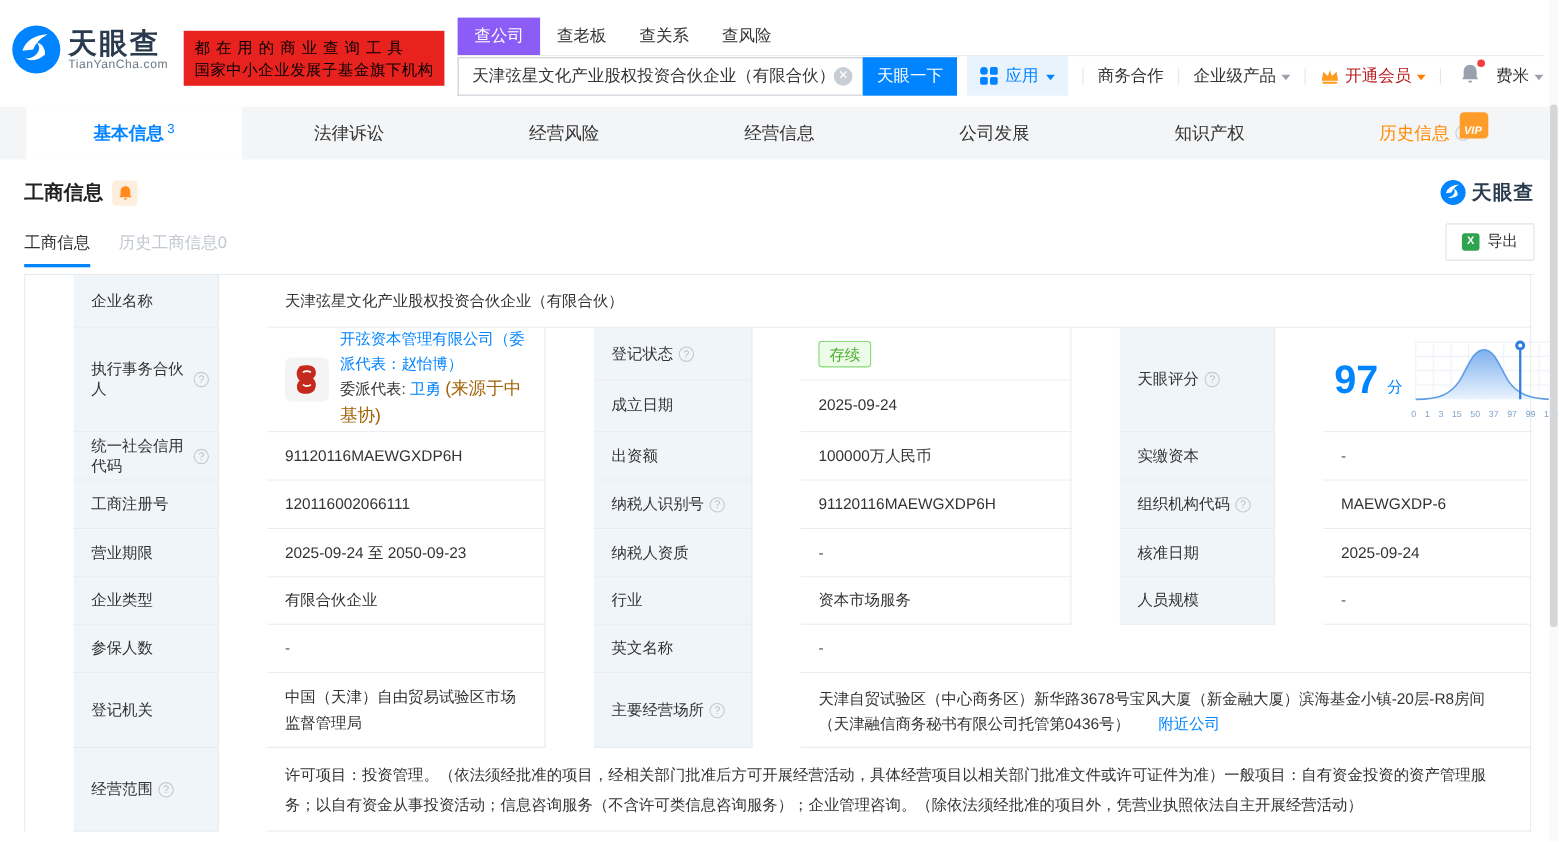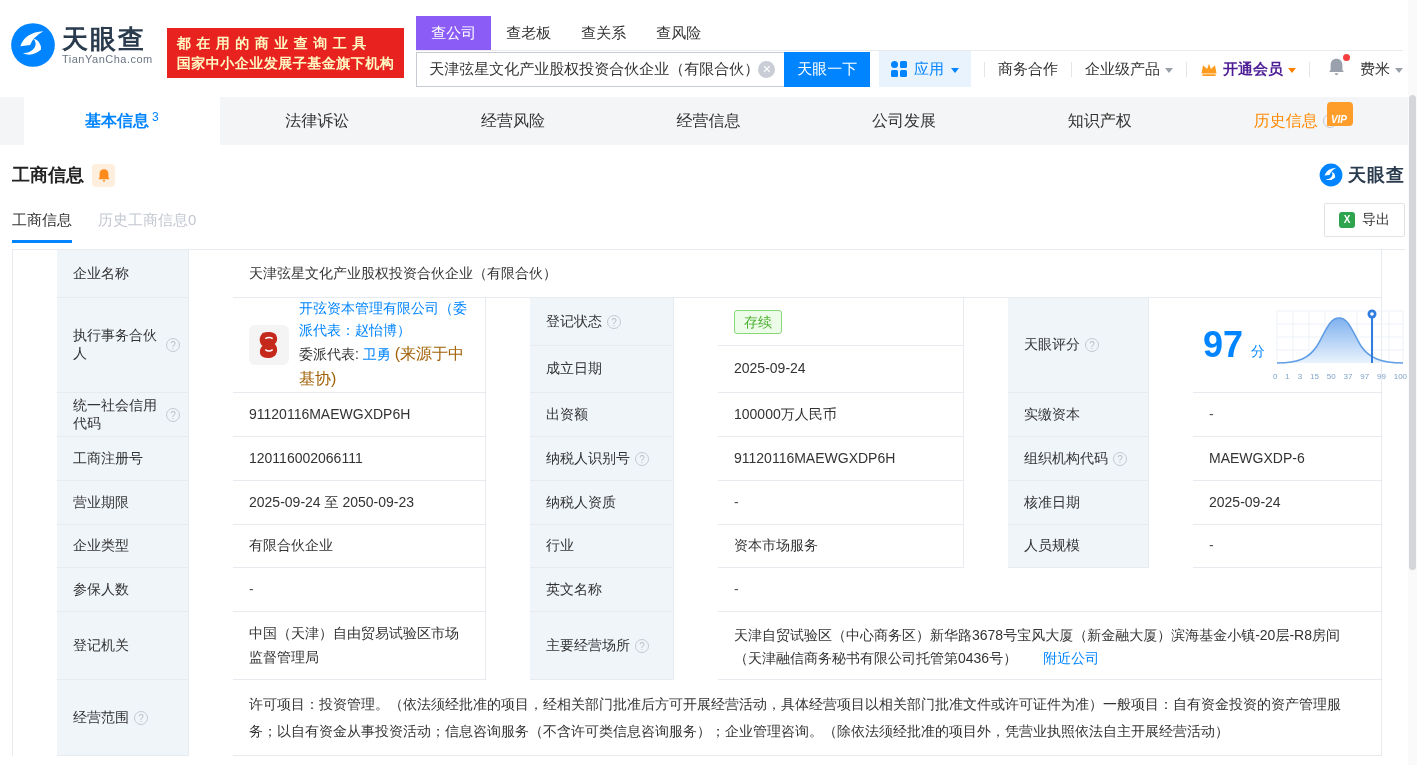--- a/index.html
+++ b/index.html
@@ -6,22 +6,22 @@
   html,body { background:#fff; }
   body { width:1417px; height:765px; overflow:hidden; position:relative;
          font-family:"Liberation Sans","DejaVu Sans",sans-serif; color:#333; }
 
   
   .header { display:flex; align-items:flex-start; padding:16px 14px 0 10px; height:97px; }
   .logo-wrap { display:flex; align-items:center; margin-top:6px; }
   .logo-txt { margin-left:6px; }
   .logo-brand { font-size:26px; font-weight:bold; color:#2b3b4e; letter-spacing:2px; line-height:28px; }
   .logo-domain { font-size:11px; color:#6b7785; letter-spacing:.5px; }
-  .promo { margin-left:14px; margin-top:12px; background:#e8221f; color:#fef9c3; padding:5px 10px;
-           font-size:14px; font-weight:bold; line-height:20px; white-space:nowrap; }
+  .promo { margin-left:14px; margin-top:12px; background:#e8221f; color:#000000; padding:5px 10px;
+           font-size:14px; font-weight:normal; line-height:20px; white-space:nowrap; }
   .promo .l1 { letter-spacing:5.5px; }
   .promo .l2 { letter-spacing:.5px; }
   .search-zone { flex:1; margin-left:12px; }
   .search-tabs { display:flex; border-bottom:1px solid #e9eaec; }
   .s-tab { height:34px; line-height:34px; padding:0 15px; font-size:15px; color:#333; cursor:pointer; }
   .s-tab.active { background:#8b5cf6; color:#fff; }
   .search-row { display:flex; align-items:center; }
   .search-input-wrap { position:relative; width:368px; }
   .search-input { width:100%; height:35px; border:1px solid #c6cbd3; border-right:none;
                   padding:0 32px 0 12px; font-size:15px; color:#333; outline:none;
@@ -31,41 +31,41 @@
   .search-btn { height:35px; width:86px; background:#0084ff; color:#fff; border:none; font-size:15px; cursor:pointer;
                 font-family:"Liberation Sans","DejaVu Sans",sans-serif; }
   .menu { display:flex; align-items:center; margin-left:auto; height:36px; }
   .apps-btn { display:flex; align-items:center; gap:7px; background:#e8f3fe; color:#0084ff;
               height:36px; padding:0 12px; font-size:15px; cursor:pointer; }
   .grid-ic { display:inline-grid; grid-template-columns:7px 7px; grid-template-rows:7px 7px; gap:2px; }
   .grid-ic i { background:#0084ff; border-radius:1.5px; }
   .grid-ic i:first-child { border-radius:50%; }
   .m-sep { width:1px; height:15px; background:#e3e5e8; margin:0 13px; }
   .m-item { font-size:15px; color:#333; cursor:pointer; display:flex; align-items:center; gap:5px; }
-  .m-item.vip { color:#4c1d95; font-weight:bold; }
+  .m-item.vip { color:#b91c1c; font-weight:normal; }
   .caret { width:0; height:0; border-left:4.5px solid transparent; border-right:4.5px solid transparent;
            border-top:5px solid #9aa1ab; margin-top:2px; }
   .caret.orange { border-top-color:#ff8000; }
   .bell-wrap { position:relative; margin:0 4px; cursor:pointer; }
   .red-dot { position:absolute; top:-3px; right:-4px; width:7px; height:7px; border-radius:50%; background:#f53f3f; }
 
   
   .nav { height:48px; background:#f4f5f7; display:flex; padding:0 24px; }
   .nav-tab { flex:1; display:flex; align-items:center; justify-content:center; font-size:16px;
              color:#333; cursor:pointer; position:relative; }
   .nav-tab.active { background:#fff; color:#0084ff; font-weight:bold;text-align:center; }
   .nav-tab sup { font-size:12px; font-weight:normal; margin-left:3px; margin-top:-8px; }
   .nav-tab.orange { color:#ff8a00; }
   .vip-badge { position:absolute; top:5px; right:40px; background:#ff9d2b; color:#fff; font-size:10px;
                font-weight:bold; font-style:italic; padding:12px 6px 1px 4px; border-radius:4px 4px 4px 0; }
   .q { display:inline-block; width:14px; height:14px; border:1px solid #c5cad2; border-radius:50%;
        color:#b9bfc8; font-size:10px; line-height:13px; text-align:center; margin-left:5px; flex:none; cursor:pointer; }
 
   
-  .content { padding:0 12px; }
+  .content { padding:0 22px; }
   .sec-head { display:flex; align-items:center; justify-content:space-between; margin-top:18px; }
   .sec-title-wrap { display:flex; align-items:center; gap:8px; }
   .sec-title { font-size:18px; font-weight:bold; color:#222; }
   .bell-badge { width:23px; height:23px; background:#fdeedd; border-radius:4px; display:flex;
                 align-items:center; justify-content:center; cursor:pointer; }
   .mini-logo { display:flex; align-items:center; gap:5px; }
   .mini-logo span { font-size:18px; font-weight:bold; color:#2b3b4e; letter-spacing:1px; }
 
   .subtabs { display:flex; align-items:flex-end; margin-top:16px; }
   .subtab { font-size:15px; color:#333; margin-right:26px; padding-bottom:13px; position:relative; cursor:pointer; }

